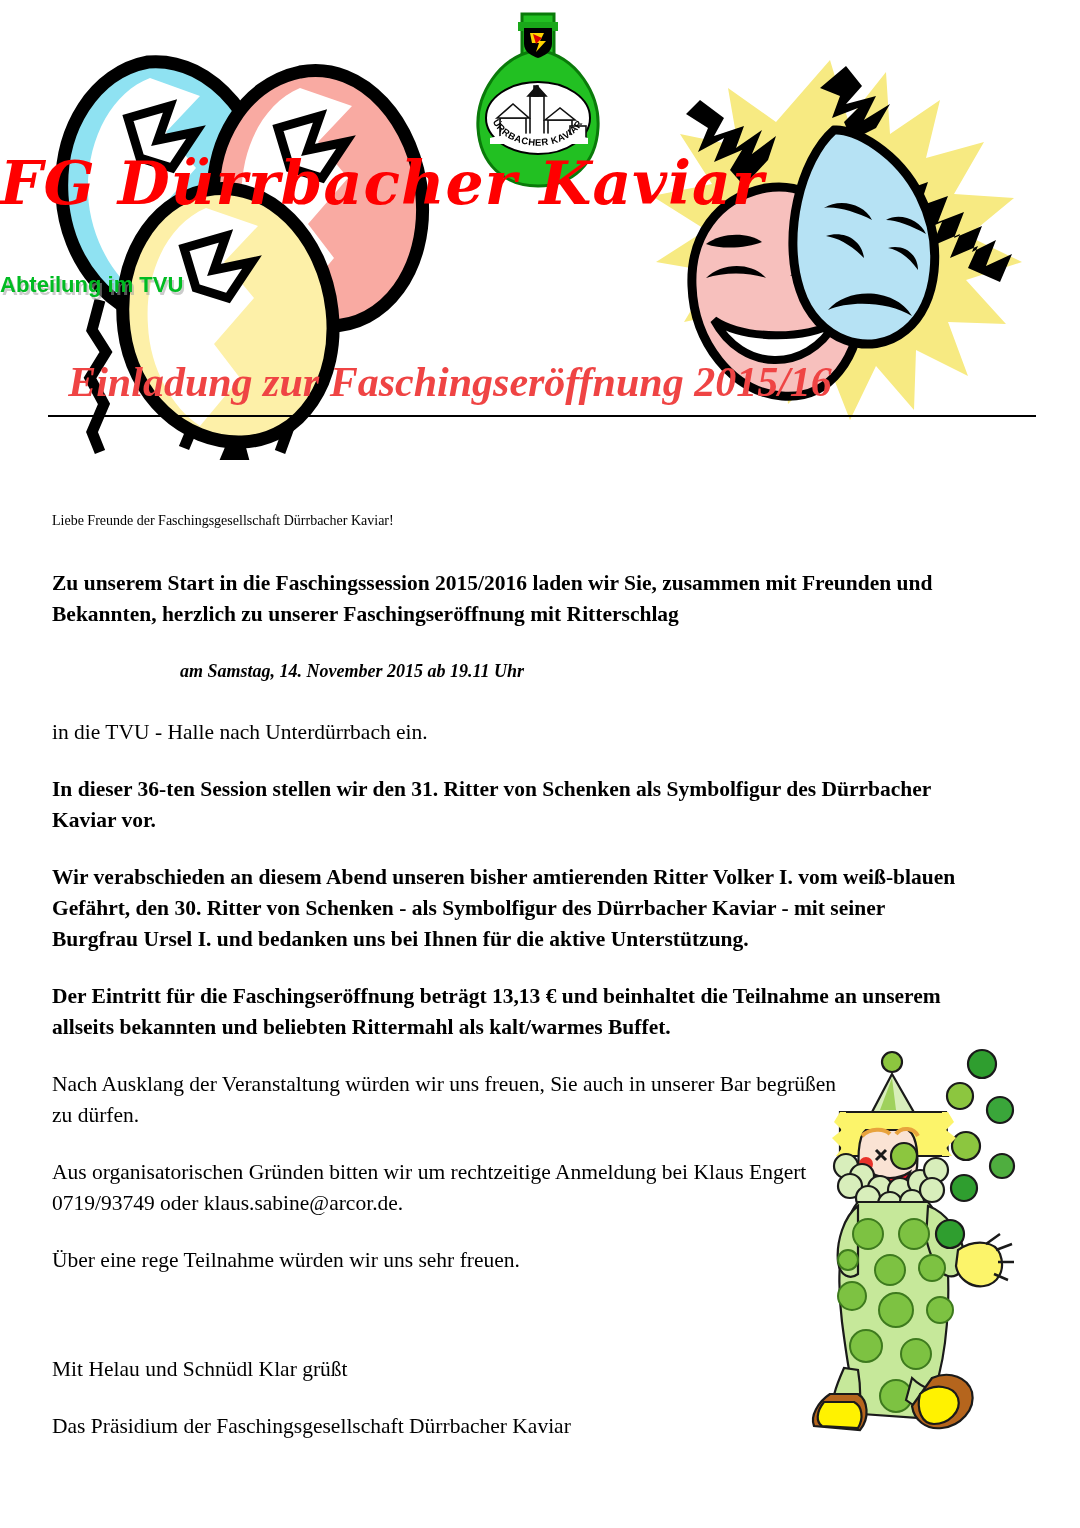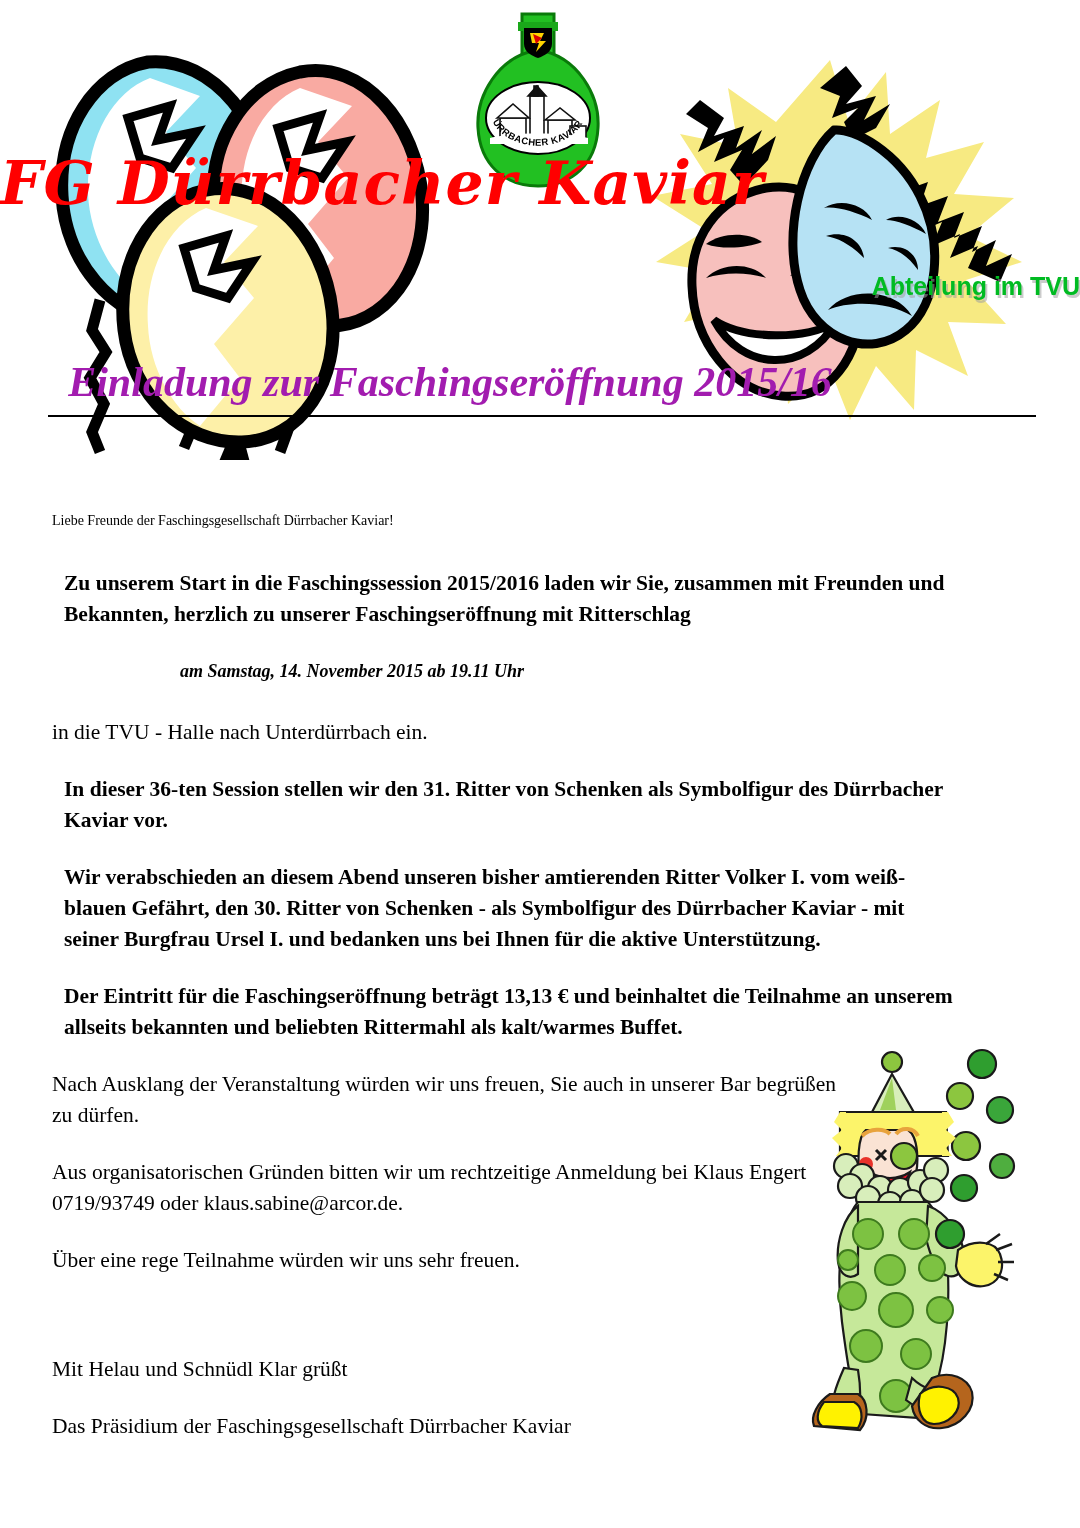--- a/index.html
+++ b/index.html
@@ -40,40 +40,40 @@
     color: #ff0000;
     white-space: nowrap;
     pointer-events: none;
   }
 
   .sub-title {
     position: absolute;
     left: 0;
     top: 272px;
     width: 1080px;
-    text-align: right;
+    text-align: left;
     font-family: "Liberation Sans", "DejaVu Sans", sans-serif;
     font-weight: bold;
-    font-size: 25px;
+    font-size: 22px;
     color: #00bb22;
     text-shadow: 2px 3px 0 rgba(160,160,160,0.55);
     white-space: nowrap;
   }
 
   .main-headline {
     position: absolute;
     left: 0;
     top: 358px;
     width: 900px;
     text-align: center;
     font-family: "Liberation Serif", "DejaVu Serif", serif;
     font-style: italic;
     font-weight: bold;
     font-size: 42px;
-    color: #a21caf;
+    color: #ef4444;
     white-space: nowrap;
   }
 
   .rule {
     position: absolute;
     left: 48px;
     top: 415px;
     width: 988px;
     height: 0;
     border-top: 2px solid #000000;
@@ -99,21 +99,20 @@
   #letter p.event-line {
     font-weight: bold;
     font-style: italic;
     margin-left: 128px;
     margin-top: 6px;
     margin-bottom: 30px;
     font-size: 18px;
   }
   #letter p.body-bold {
     font-weight: bold;
-    margin-left: 12px;
   }
   #letter p.narrow {
     width: 800px;
   }
   #letter p.spacer-big {
     margin-bottom: 78px;
   }
 
   
   #clown-art {

